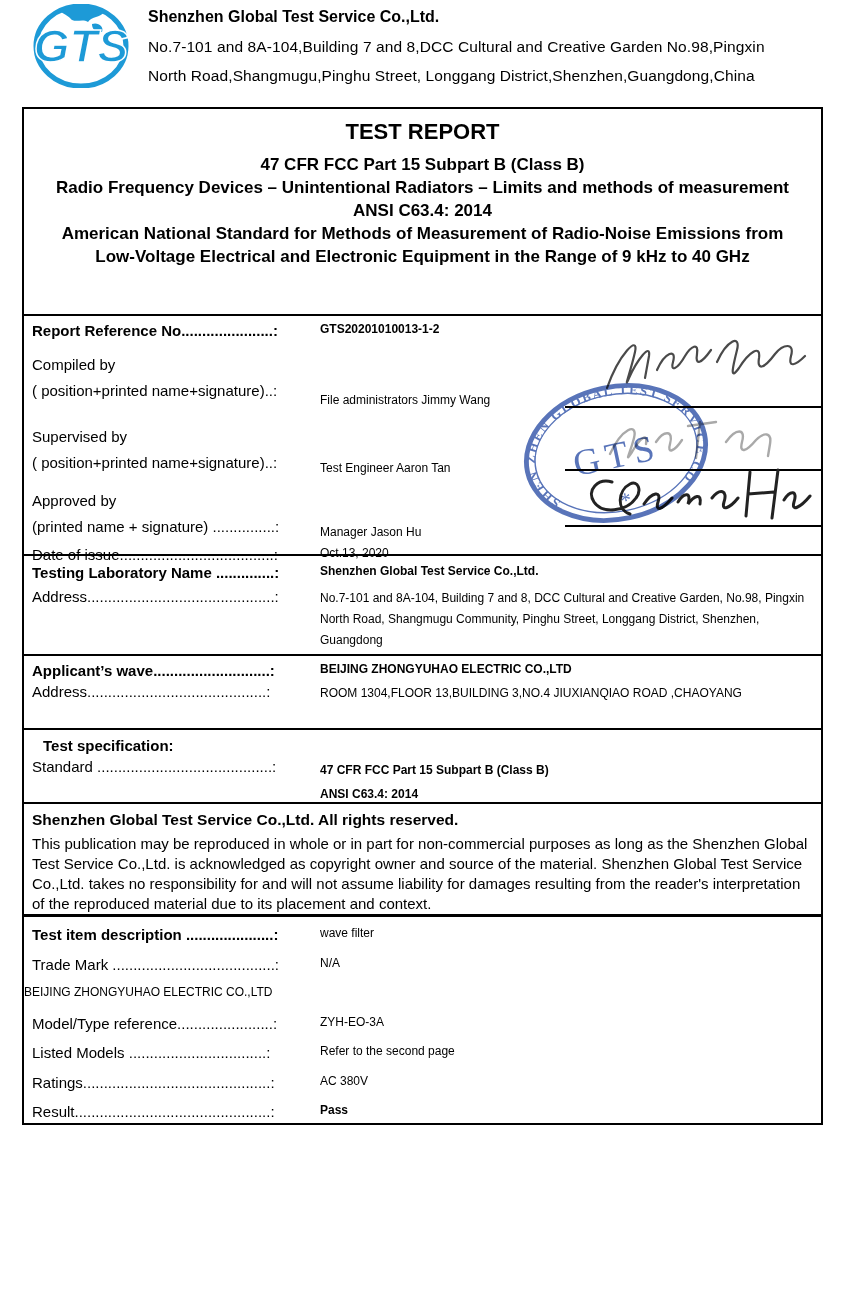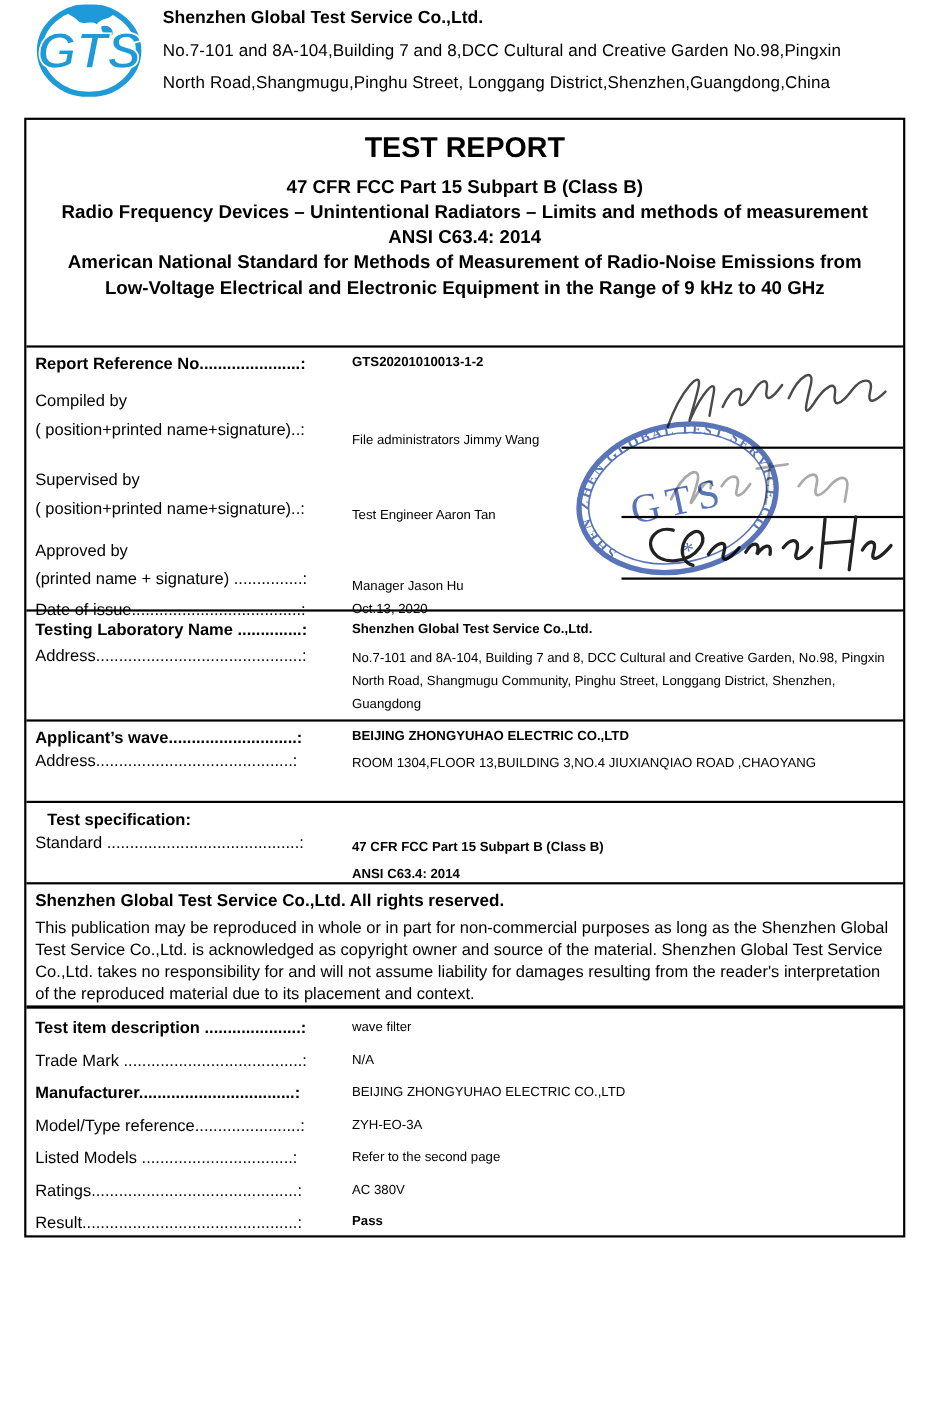--- a/index.html
+++ b/index.html
@@ -17,21 +17,21 @@
   .head-addr { font-size:15.5px; margin-bottom:11px; letter-spacing:.1px; }
   
   .report-box {
     position:absolute; left:22px; top:107px; width:801px; height:1018px;
     border:2px solid #000; background:#fff;
   }
   .section { border-top:2px solid #000; }
   .section:first-child { border-top:none; }
   
   .title-block { text-align:center; padding:10px 8px 6px 8px; height:205px; }
-  .doc-title { font-size:26px; font-weight:bold; margin-bottom:8px; }
+  .doc-title { font-size:22px; font-weight:bold; margin-bottom:8px; }
   .title-line { font-size:17px; font-weight:bold; line-height:23px; margin:0 auto; max-width:752px; }
   
   .row { display:flex; align-items:flex-start; }
   .lbl { width:296px; flex:0 0 296px; padding-left:8px; font-size:15px; }
   .val { flex:1; font-size:12px; padding-right:6px; }
   .b { font-weight:bold; }
   
   .sec-info { position:relative; height:240px; }
   .r-ref   { padding-top:6px; min-height:28px; }
   .r-comp  { padding-top:8px; min-height:66px; }
@@ -207,21 +207,20 @@
   <div class="section sec-items">
     <div class="row">
       <div class="lbl b">Test item description .....................:</div>
       <div class="val">wave filter</div>
     </div>
     <div class="row">
       <div class="lbl">Trade Mark .......................................:</div>
       <div class="val">N/A</div>
     </div>
     <div class="row">
-      <div class="lbl b">Manufacturer..................................:</div>
       <div class="val">BEIJING ZHONGYUHAO ELECTRIC CO.,LTD</div>
     </div>
     <div class="row">
       <div class="lbl">Model/Type reference.......................:</div>
       <div class="val">ZYH-EO-3A</div>
     </div>
     <div class="row">
       <div class="lbl">Listed Models  .................................:</div>
       <div class="val">Refer to the second page</div>
     </div>

